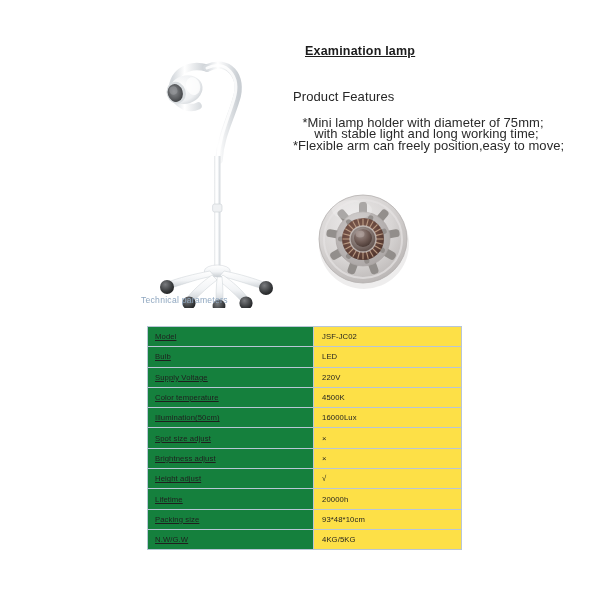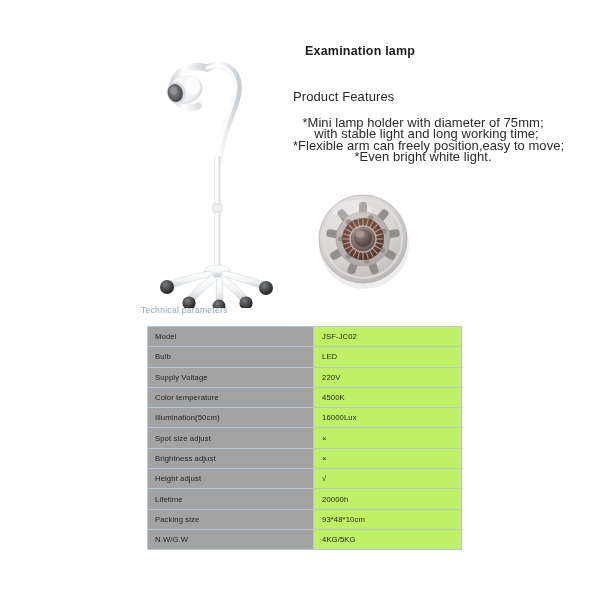--- a/index.html
+++ b/index.html
@@ -33,20 +33,21 @@
     left: 293px;
     top: 44px;
     width: 260px;
   }
   .product-title {
     font-size: 12.5px;
     color: #1c1c1c;
     letter-spacing: .2px;
     margin: 0 0 31px 12px;
     white-space: nowrap;
+    text-decoration: underline;
   }
   .features-heading {
     font-size: 13px;
     color: #262626;
     margin: 0 0 13px 0;
     letter-spacing: .1px;
   }
   .features-list {
     margin: 0;
     padding: 0;
@@ -69,21 +70,21 @@
     top: 186px;
     width: 104px;
     height: 106px;
   }
   .detail-svg { display: block; width: 100%; height: 100%; }
 
   
   .tech-heading {
     position: absolute;
     left: 141px;
-    top: 305px;
+    top: 295px;
     font-size: 8.6px;
     color: #8fa7c0;
     letter-spacing: .25px;
   }
 
   .spec-table {
     position: absolute;
     left: 147px;
     top: 326px;
     width: 315px;
@@ -96,24 +97,25 @@
     font-size: 7.7px;
     color: #1f1f1f;
     border: 1px solid #b8c6d6;
     letter-spacing: .1px;
     vertical-align: middle;
     overflow: hidden;
     white-space: nowrap;
   }
   .spec-table td.label {
     width: 158px;
-    background: #a3a3a3;
+    background: #15803d;
+    text-decoration: underline;
   }
   .spec-table td.value {
-    background: #bef264;
+    background: #fde047;
     padding-left: 8px;
   }
   .mark {
     font-size: 8.4px;
     color: #5d5d5d;
   }
 </style>
 </head>
 <body>
 
@@ -190,21 +192,20 @@
 
 <div class="text-col">
   <h1 class="product-title">Examination lamp</h1>
 
   <div class="features-heading">Product Features</div>
 
   <ul class="features-list">
     <li>*Mini lamp holder with diameter of 75mm;</li>
     <li class="cont">with stable light and long working time;</li>
     <li>*Flexible arm can freely position,easy to move;</li>
-    <li>*Even bright white light.</li>
   </ul>
 </div>
 
 <div class="detail-photo">
   <svg class="detail-svg" viewBox="0 0 104 106" xmlns="http://www.w3.org/2000/svg">
     <defs>
       <radialGradient id="shellGrad" cx="0.4" cy="0.32" r="0.78">
         <stop offset="0%" stop-color="#eceaea"></stop>
         <stop offset="55%" stop-color="#d8d5d4"></stop>
         <stop offset="88%" stop-color="#bdb9b8"></stop>

